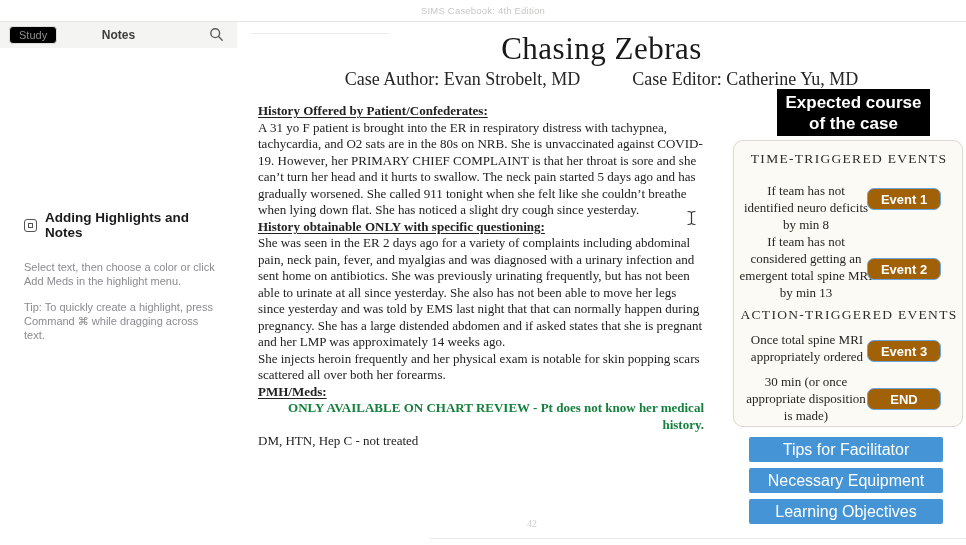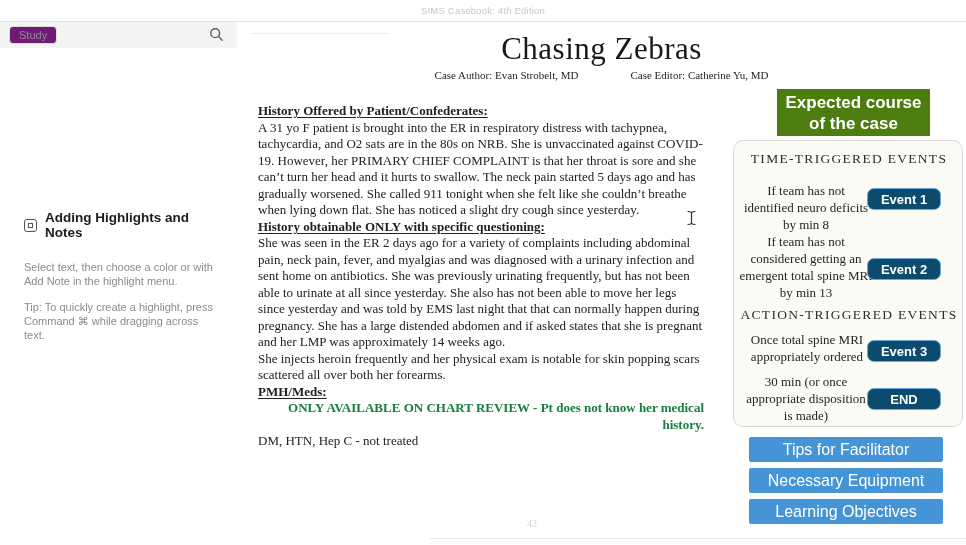--- a/index.html
+++ b/index.html
@@ -19,21 +19,21 @@
   }
   .titlebar-text { color:#c7c7c6; font-size:9.5px; letter-spacing:.2px; }
 
   
   .sidebar-strip {
     position:absolute; left:0; top:22px; width:237px; height:26px;
     background:#f4f4f3; display:flex; align-items:center;
   }
   .study-chip {
     margin-left:9px; padding:2px 9px; border:1px solid #dedede; border-radius:4px;
-    background:#701a75; color:#8f8f8f; font-size:11px; cursor:default;
+    background:#000000; color:#8f8f8f; font-size:11px; cursor:default;
   }
   .notes-tab {
     position:absolute; left:0; width:237px; text-align:center;
     color:#3d3d3d; font-weight:bold; font-size:12px;
   }
   .search-btn { position:absolute; right:13px; top:5px; width:15px; height:15px; }
 
   .help-block { position:absolute; left:24px; top:210px; width:196px; }
   .help-title-row { display:flex; align-items:center; gap:8px; }
   .help-icon {
@@ -48,21 +48,21 @@
   
   .doc { position:absolute; left:237px; top:22px; width:729px; height:523px; background:#ffffff; }
   .doc-topline { position:absolute; left:13px; top:11px; width:140px; height:1px; background:#ededeb; }
   .doc-title {
     position:absolute; left:0; top:9px; width:729px; text-align:center;
     font-size:31px; color:#191919; letter-spacing:.5px;
   }
   .doc-byline {
     position:absolute; left:0; top:47px; width:729px;
     display:flex; justify-content:center; gap:52px;
-    font-size:11px; color:#262626;
+    font-size:18px; color:#262626;
   }
   .doc-body {
     position:absolute; left:21px; top:81px; width:446px;
     font-size:13px; line-height:16.5px; color:#222222;
   }
   .sec-h { font-weight:bold; text-decoration:underline; text-underline-offset:2px; }
   .doc-body p { margin:0; }
   .mt-sec { margin-top:20px; }
   .mt-pmh { margin-top:30px; }
   .red-note { color:#15803d; font-weight:600;text-align:right; }
@@ -72,21 +72,21 @@
 
   .page-num {
     position:absolute; left:290px; top:496px;
     font-size:10px; color:rgba(60,60,60,.25);
   }
   .text-cursor { position:absolute; left:449px; top:188px; }
 
   
   .expected-btn {
     position:absolute; left:777px; top:89px; width:153px; height:47px;
-    background:#4d7c0f; color:#ffffff; font-weight:bold; font-size:17px; line-height:21px;
+    background:#000000; color:#ffffff; font-weight:bold; font-size:17px; line-height:21px;
     display:flex; align-items:center; justify-content:center; text-align:center;
     cursor:pointer;
   }
   .events-panel {
     position:absolute; left:733px; top:140px; width:230px; height:287px;
     background:#fcfaf4; border:1px solid #dbdad2; border-radius:10px;
     box-shadow:0 0 2px rgba(0,0,0,.04);
   }
   .panel-heading {
     position:absolute; left:0; width:230px; text-align:center;
@@ -98,21 +98,21 @@
   .cond {
     position:absolute; font-family:"Liberation Serif", serif; font-size:13px;
     line-height:17px; color:#262626; text-align:center;
   }
   .cond-1 { left:8px;  top:41px;  width:128px; }
   .cond-2 { left:4px;  top:92px;  width:136px; }
   .cond-3 { left:2px;  top:190px; width:142px; }
   .cond-4 { left:8px;  top:232px; width:128px; }
   .event-btn {
     position:absolute; left:133px; width:74px; height:22px;
-    background:#0c4a6e; border:1px solid #6da5de; border-radius:7px;
+    background:#a16207; border:1px solid #6da5de; border-radius:7px;
     color:#ffffff; font-weight:bold; font-size:13px;
     display:flex; align-items:center; justify-content:center; cursor:pointer;
   }
   .btn-1 { top:47px; }
   .btn-2 { top:117px; }
   .btn-3 { top:199px; }
   .btn-4 { top:247px; }
 
   .link-btn {
     position:absolute; left:749px; width:194px; height:25px;
@@ -127,37 +127,38 @@
   .bottom-line { position:absolute; left:430px; top:538px; width:536px; height:1px; background:#eae9e6; }
 </style>
 </head>
 <body>
 
 <div class="titlebar">
   <span class="titlebar-text">SIMS Casebook: 4th Edition</span>
 </div>
 
 <div class="sidebar-strip">
+  <span class="notes-tab">Notes</span>
   <span class="study-chip">Study</span>
   <span class="search-btn">
     <svg width="15" height="15" viewBox="0 0 15 15">
       <circle cx="6.2" cy="6.2" r="4.4" fill="none" stroke="#5c5c5c" stroke-width="1.4"></circle>
       <line x1="9.6" y1="9.6" x2="13.2" y2="13.2" stroke="#5c5c5c" stroke-width="1.4" stroke-linecap="round"></line>
     </svg>
   </span>
 </div>
 
 <div class="help-block">
   <div class="help-title-row">
     <span class="help-icon">
         <span class="help-icon-inner"></span>
       </span>
     <span class="help-title">Adding Highlights and Notes</span>
   </div>
-  <p class="help-body">Select text, then choose a color or with Add Note in the highlight menu.</p>
+  <p class="help-body">Select text, then choose a color or click Add Meds in the highlight menu.</p>
   <p class="help-body">Tip: To quickly create a highlight, press Command ⌘ while dragging across text.</p>
 </div>
 
 <div class="doc">
   <div class="doc-topline"></div>
   <div class="doc-title serif">Chasing Zebras</div>
   <div class="doc-byline serif">
     <span>Case Author: Evan Strobelt, MD</span>
     <span>Case Editor: Catherine Yu, MD</span>
   </div>

